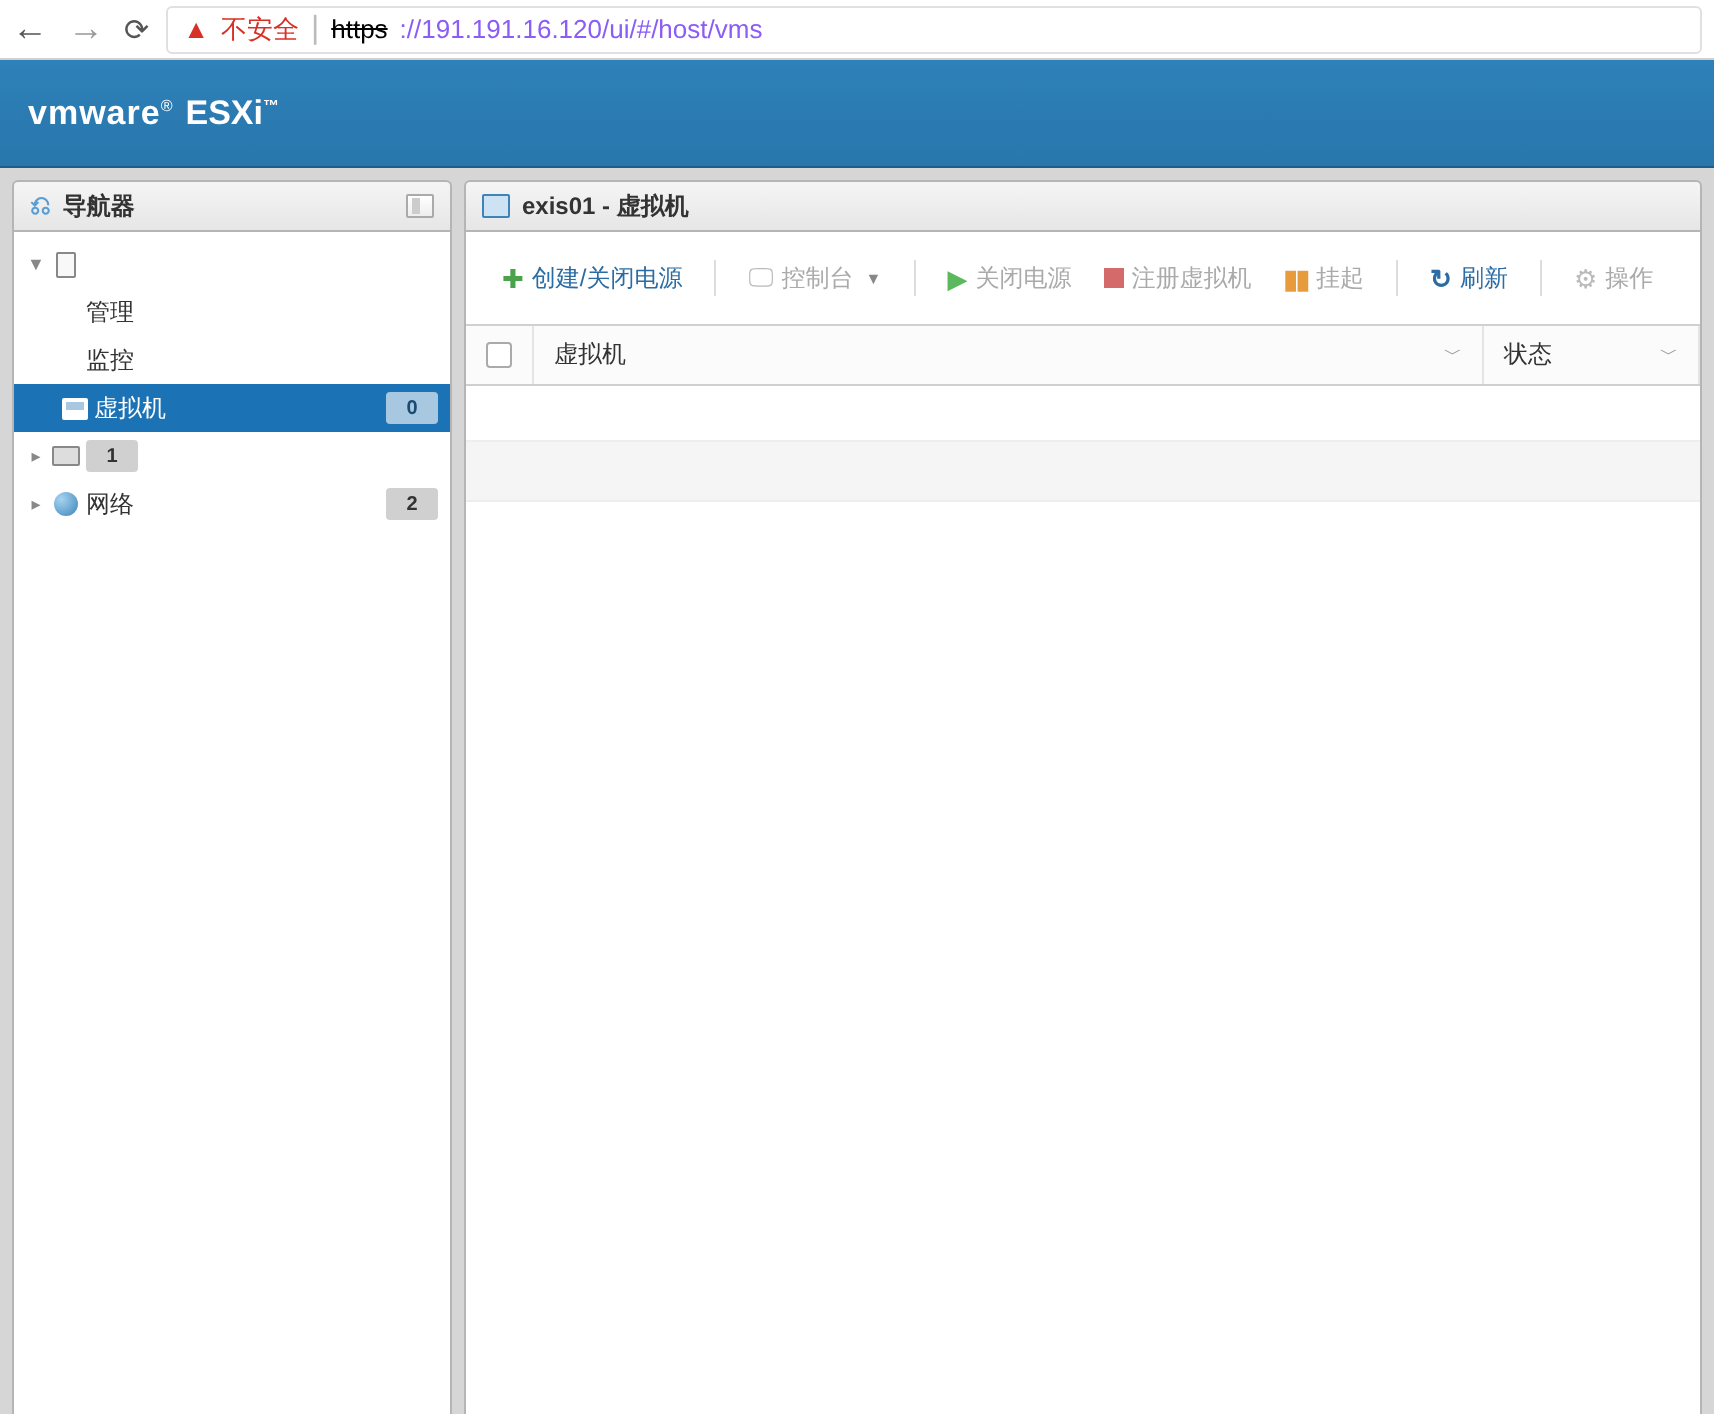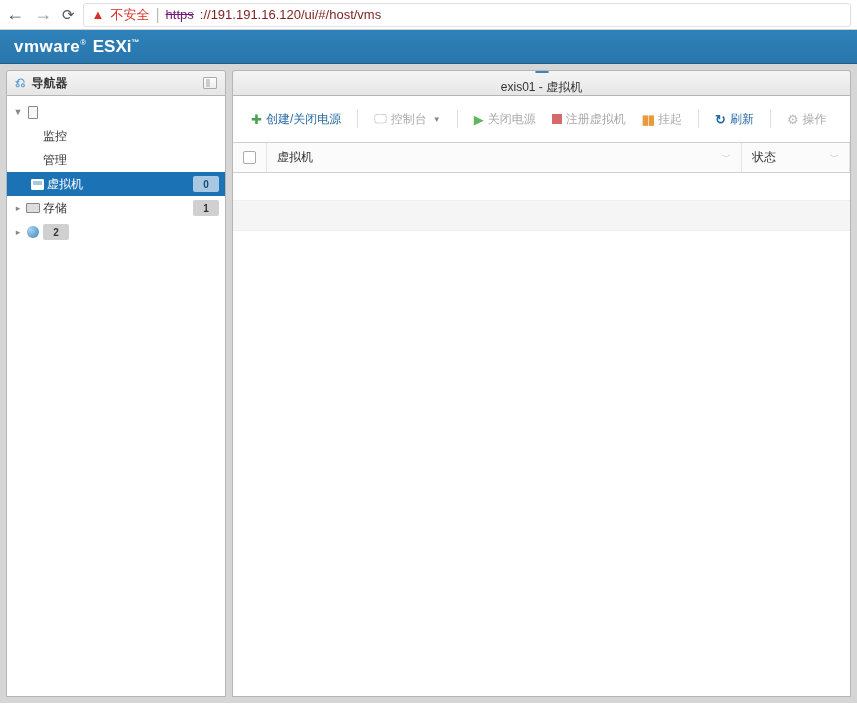--- a/index.html
+++ b/index.html
@@ -8,25 +8,25 @@
     
     .browser-bar { height: 30px; display: flex; align-items: center; background: #fff; border-bottom: 1px solid #d0d0d0; padding: 0 6px; gap: 8px; }
     .nav-arrows { display: flex; gap: 10px; align-items: center; }
     .nav-arrow { color: #999; font-size: 18px; cursor: default; }
     .nav-arrow.enabled { color: #555; }
     .reload { color: #555; font-size: 15px; }
     .addr-wrap { flex: 1; display: flex; align-items: center; gap: 6px; border: 1px solid #e0e0e0; border-radius: 3px; height: 24px; padding: 0 8px; background: #fff; }
     .warn-icon { color: #d93025; font-size: 13px; }
     .insecure { color: #d93025; font-size: 13px; }
     .vbar { color: #bbb; }
-    .url-scheme { color: #701a75; font-size: 13px; text-decoration: line-through; }
-    .url-rest { color: #7f1d1d; font-size: 13px; }
-
-    
-    .vmw-header { height: 34px; background: linear-gradient(#2e81b9, #2876ac); display: flex; align-items: center; padding: 0 14px; border-bottom: 1px solid #1d5d88; }
+    .url-scheme { color: #000000; font-size: 13px; text-decoration: line-through; }
+    .url-rest { color: #8b5cf6; font-size: 13px; }
+
+    
+    .vmw-header { height: 54px; background: linear-gradient(#2e81b9, #2876ac); display: flex; align-items: center; padding: 0 14px; border-bottom: 1px solid #1d5d88; }
     .vmw-logo { color: #fff; font-size: 17px; font-weight: 400; letter-spacing: 0.5px; }
     .vmw-logo b { font-weight: 700; }
     .vmw-esxi { color: #fff; font-size: 17px; margin-left: 6px; font-weight: 700; }
     .vmw-tm { font-size: 8px; vertical-align: super; }
 
     
     .main { display: flex; height: calc(707px - 30px - 38px); padding: 6px; gap: 6px; background: #d6d6d6; }
     .sidebar { width: 220px; display: flex; flex-direction: column; }
     .content { flex: 1; display: flex; flex-direction: column; }
 
@@ -43,21 +43,21 @@
     .tree-row.selected { background: #1b72b5; color: #fff; }
     .tree-row.selected .badge { background: #a8c7e0; color: #1b4a73; }
     .tree-toggle { width: 10px; font-size: 9px; color: #888; text-align: center; }
     .tree-icon { width: 16px; display: flex; justify-content: center; font-size: 12px; }
     .tree-label { flex: 1; }
     .badge { min-width: 26px; height: 16px; background: #d0d0d0; color: #333; font-size: 10px; border-radius: 2px; display: flex; align-items: center; justify-content: center; padding: 0 4px; font-weight: bold; }
     .indent-1 { padding-left: 22px; }
     .indent-2 { padding-left: 36px; }
 
     
-    .content .panel-header { font-weight: normal; flex-direction: column; }
+    .content .panel-header { font-weight: bold; }
     .vm-icon { width: 14px; height: 12px; background: #cde3f4; border: 1px solid #3d84b8; border-radius: 1px; display: inline-block; }
 
     
     .toolbar { height: 46px; display: flex; align-items: center; padding: 0 12px; gap: 4px; background: #fff; font-size: 12px; }
     .tb-btn { display: flex; align-items: center; gap: 4px; padding: 3px 6px; border-radius: 2px; cursor: pointer; }
     .tb-btn.disabled { color: #aaa; cursor: default; }
     .tb-btn.enabled { color: #2a6ca4; }
     .tb-btn .ico { font-size: 13px; }
     .tb-sep { width: 1px; height: 18px; background: #ddd; margin: 0 6px; }
     .tb-dd { font-size: 8px; margin-left: 2px; color: #888; }
@@ -123,48 +123,48 @@
     <div class="panel-body">
       <div class="tree">
 
         <div class="tree-row">
           <span class="tree-toggle">▼</span>
           <span class="tree-icon">
               <span class="host-icon"></span>
             </span>
         </div>
         <div class="tree-row indent-2">
+          <span class="tree-label">管理</span>
+        </div>
+        <div class="tree-row indent-2">
           <span class="tree-label">监控</span>
-        </div>
-        <div class="tree-row indent-2">
-          <span class="tree-label">管理</span>
         </div>
 
         <div class="tree-row selected indent-1">
           <span class="tree-icon">
               <span class="vm-icon-sm"></span>
             </span>
           <span class="tree-label">虚拟机</span>
           <span class="badge">0</span>
         </div>
 
         <div class="tree-row">
           <span class="tree-toggle">▸</span>
           <span class="tree-icon">
               <span class="storage-icon"></span>
             </span>
-          <span class="tree-label">存储</span>
           <span class="badge">1</span>
         </div>
 
         <div class="tree-row">
           <span class="tree-toggle">▸</span>
           <span class="tree-icon">
               <span class="network-icon"></span>
             </span>
+          <span class="tree-label">网络</span>
           <span class="badge">2</span>
         </div>
 
       </div>
     </div>
   </div>
 
   <div class="content">
     <div class="panel-header">
       <span class="vm-icon"></span>

